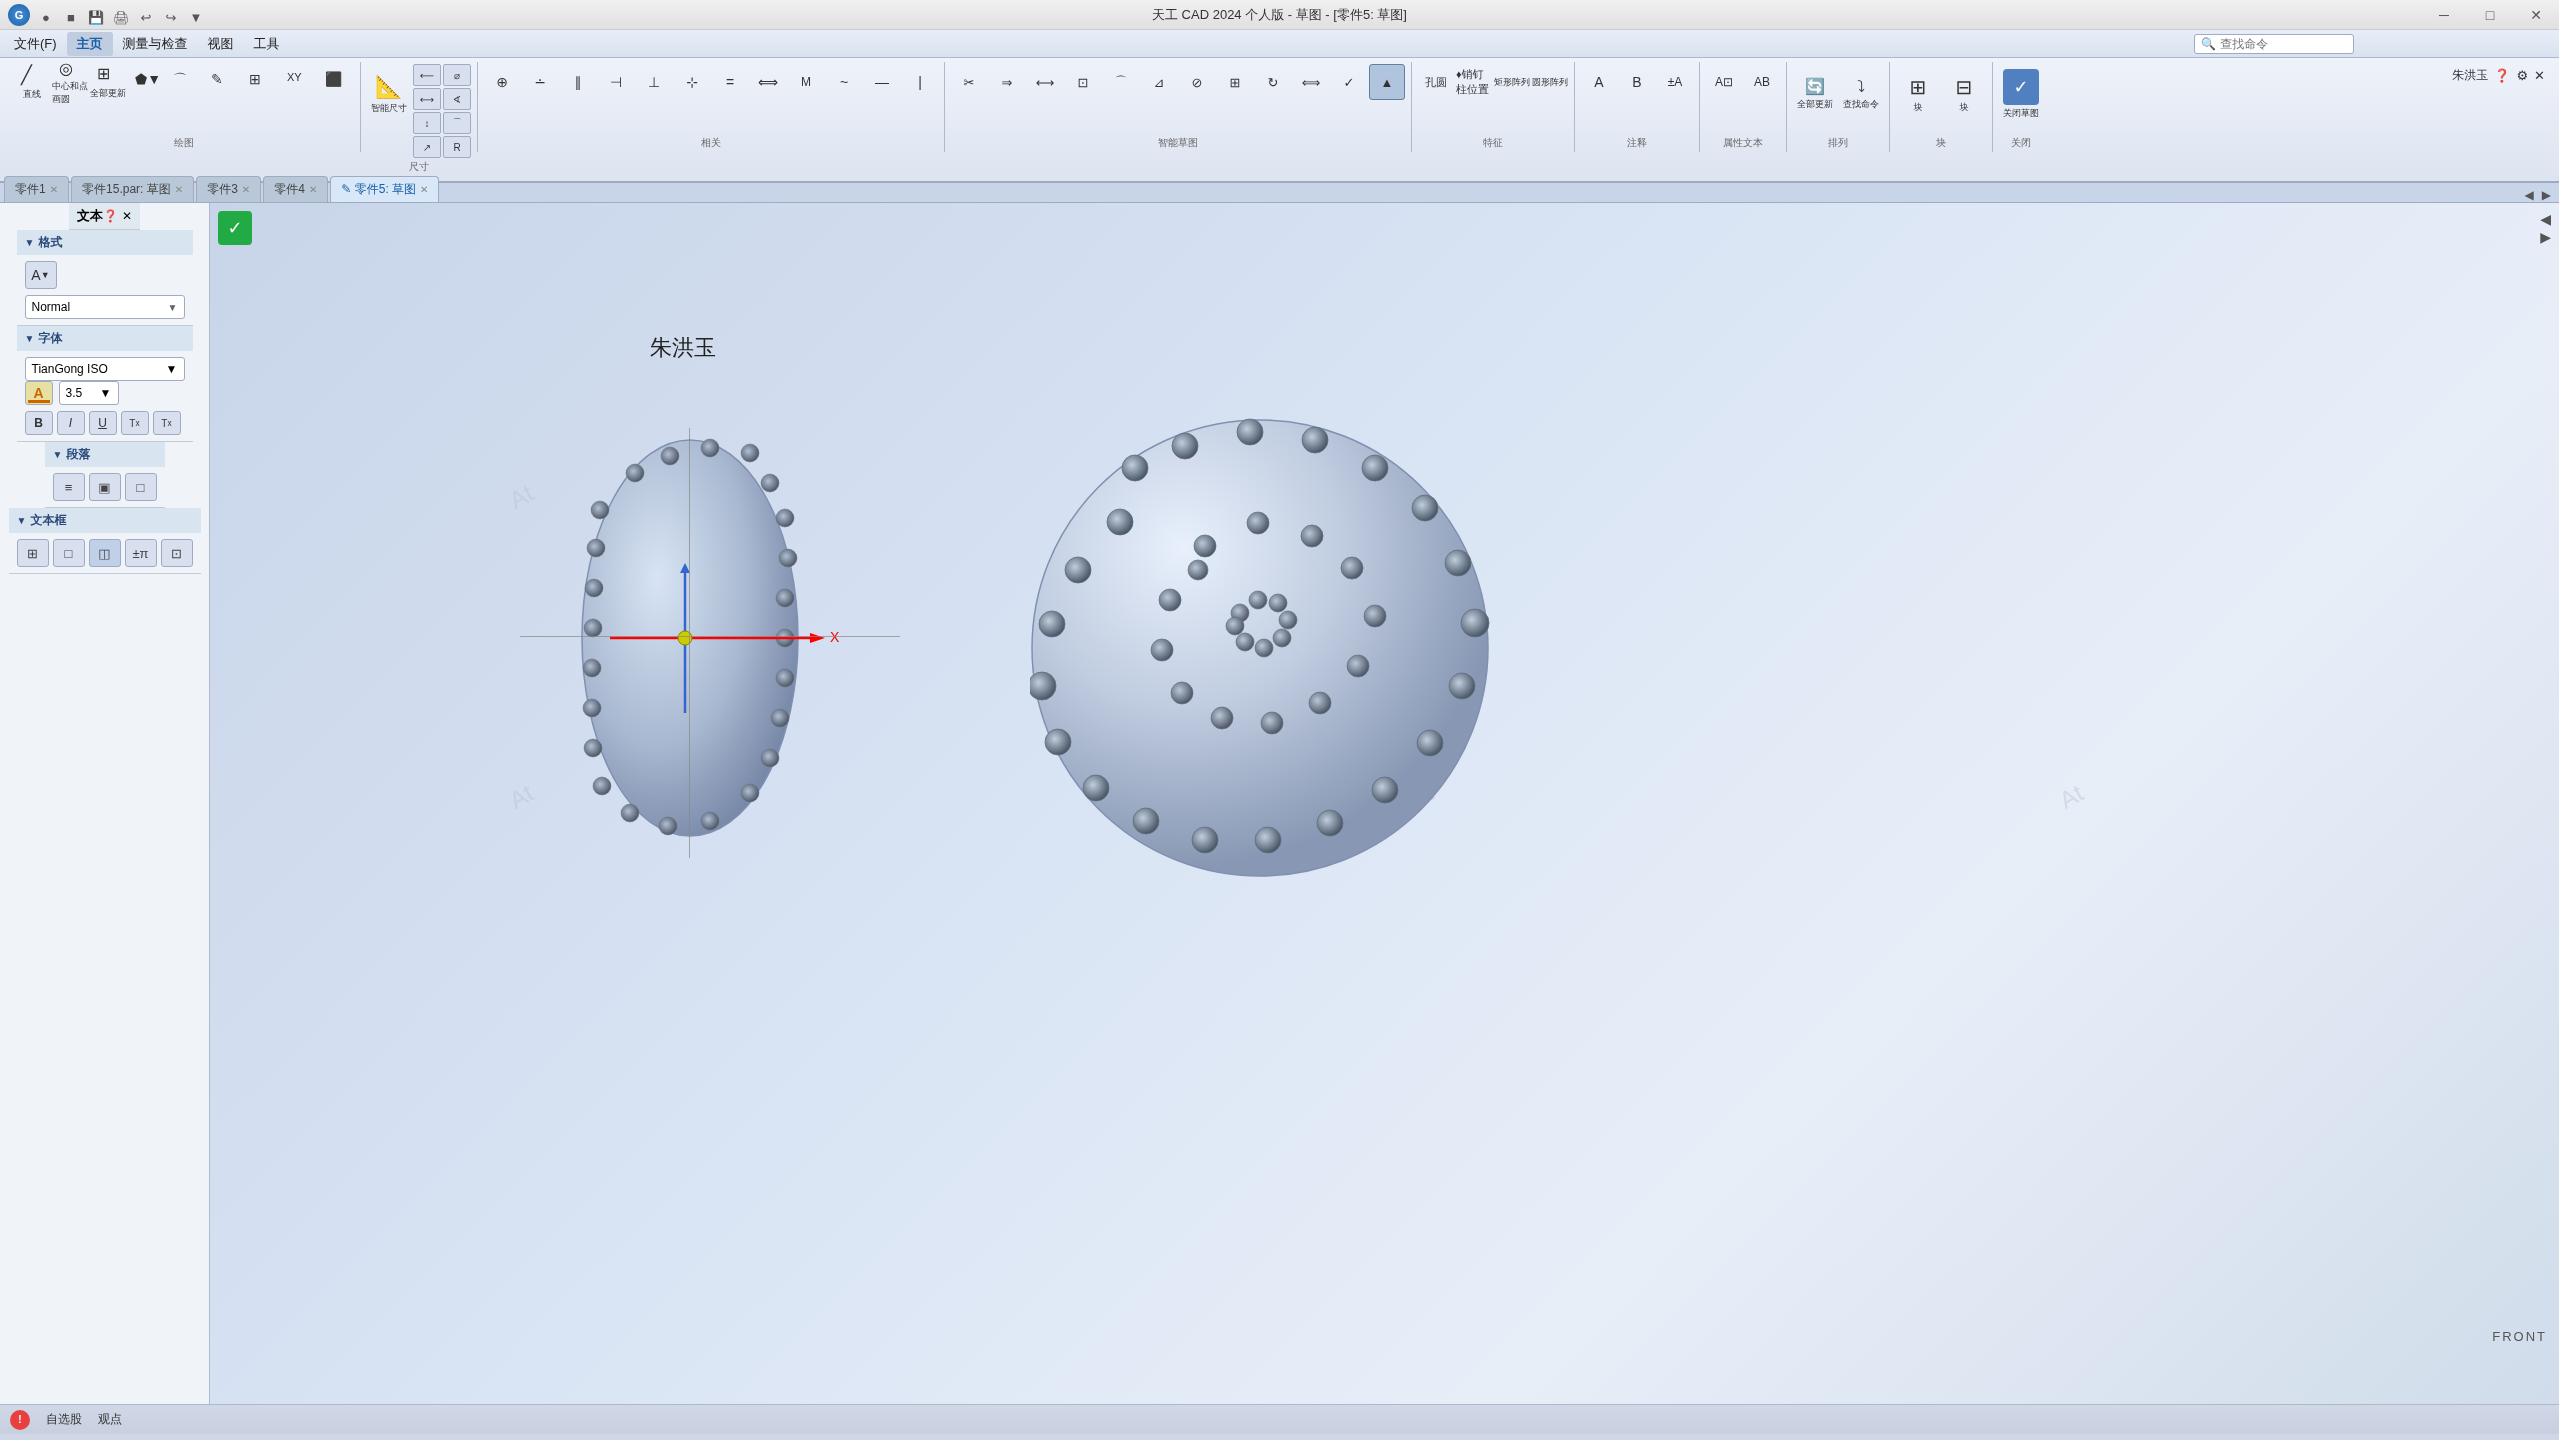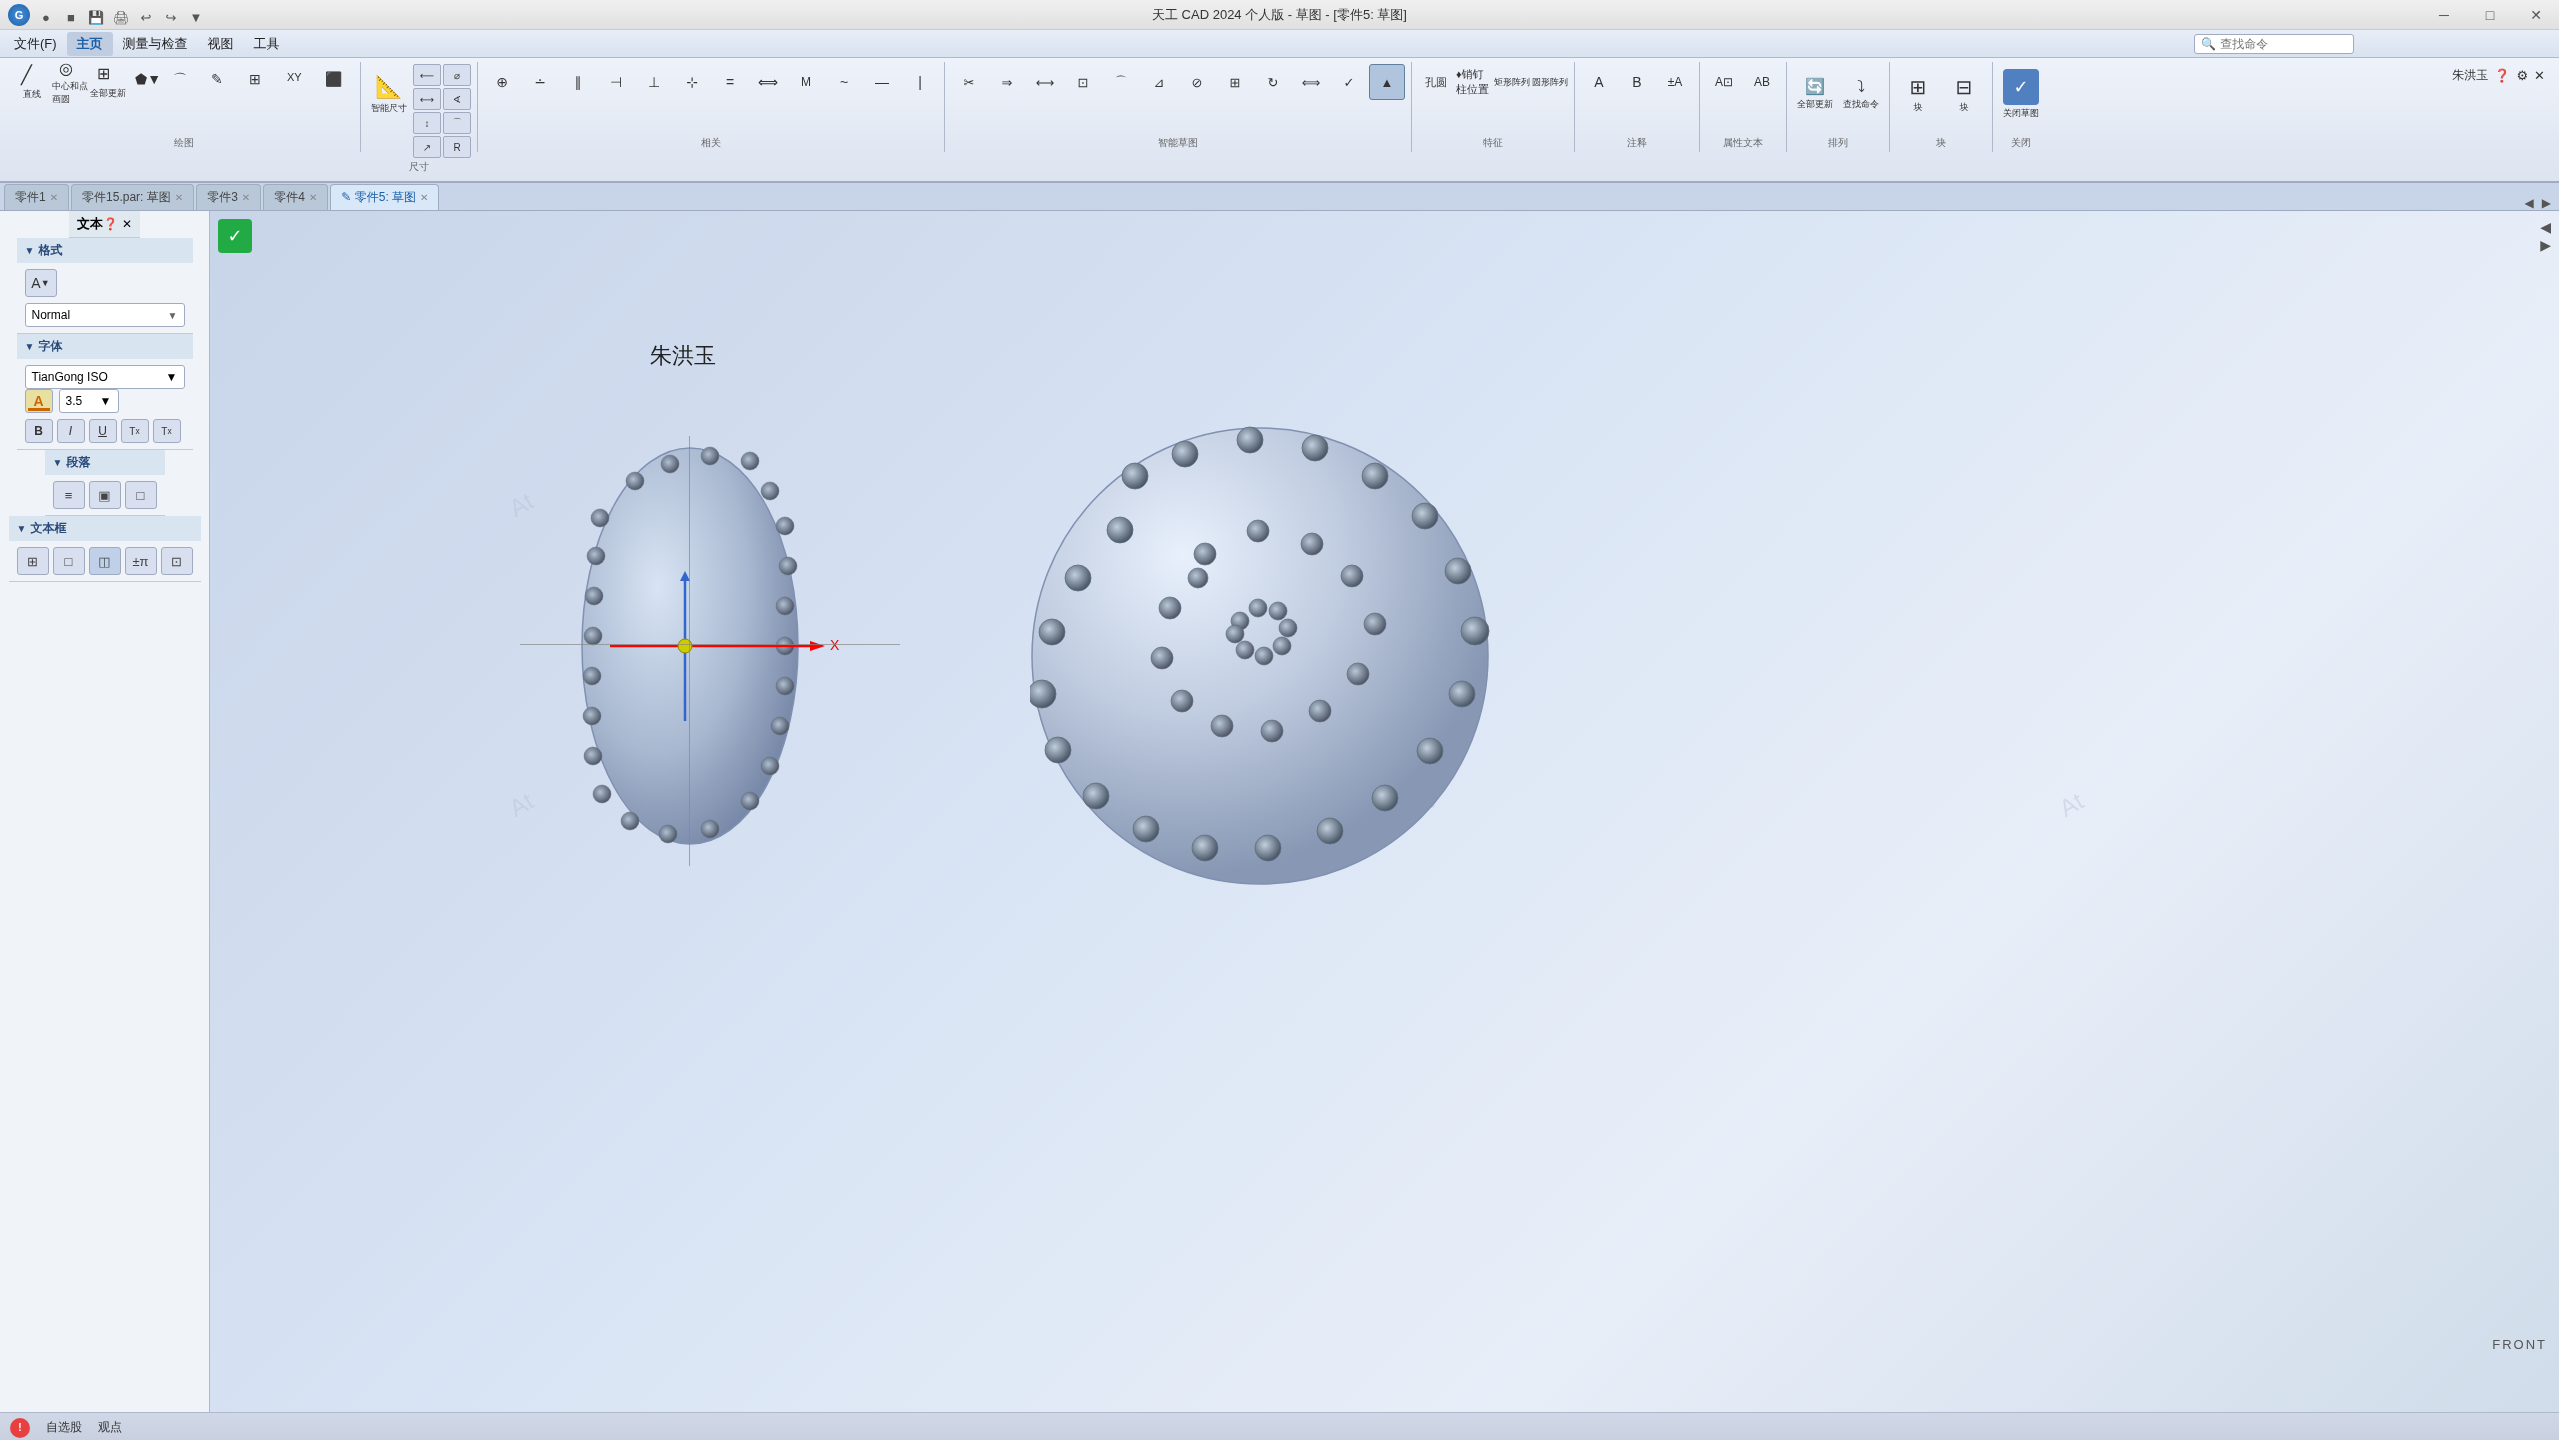--- a/index.html
+++ b/index.html
@@ -152,21 +152,21 @@
     
     #user-area {
       position: absolute;
       top: 32px; right: 10px;
       display: flex; align-items: center; gap: 6px;
       font-size: 12px; color: #333;
     }
 
     
     #doc-tabs {
-      height: 28px;
+      height: 20px;
       background: #c8d4e8;
       display: flex;
       align-items: flex-end;
       padding: 0 4px;
       border-bottom: 1px solid #a0aac0;
     }
     .doc-tab {
       padding: 4px 10px;
       cursor: pointer;
       border-radius: 4px 4px 0 0;

